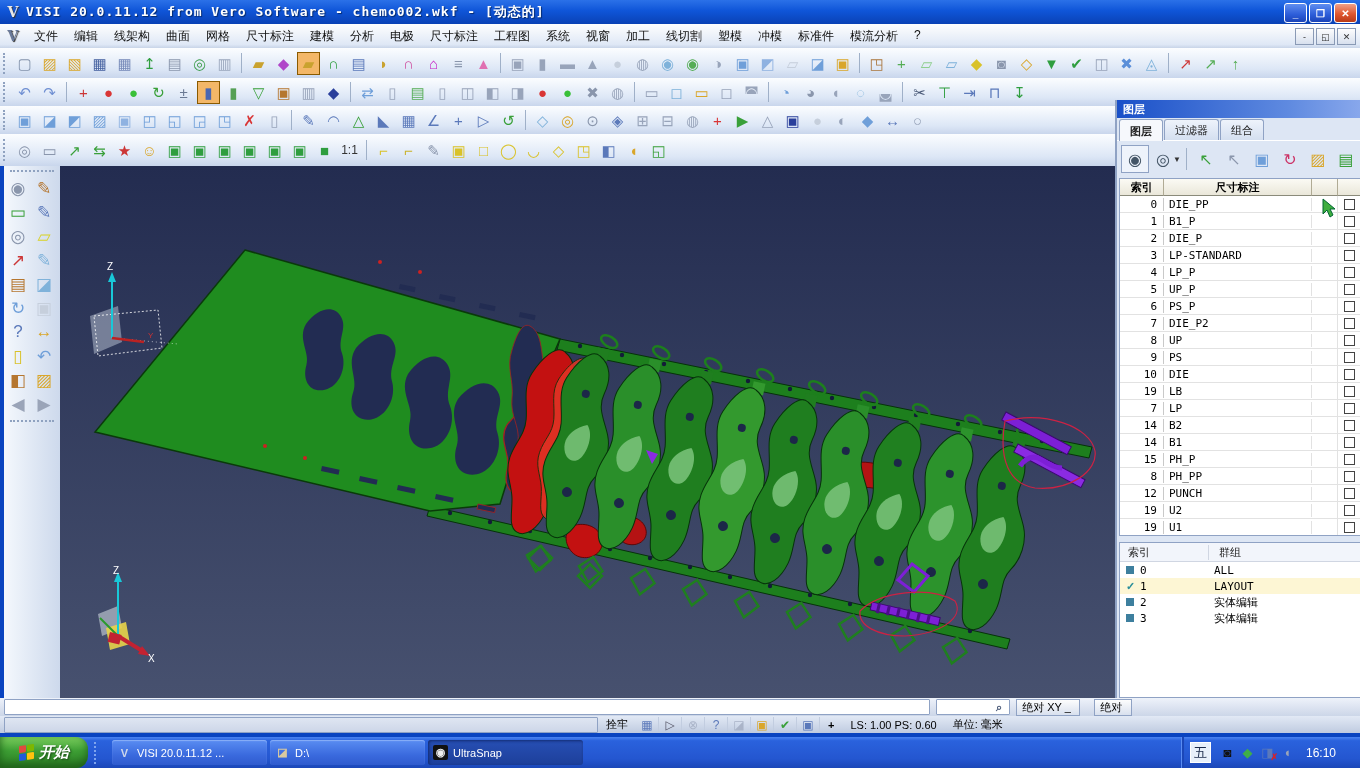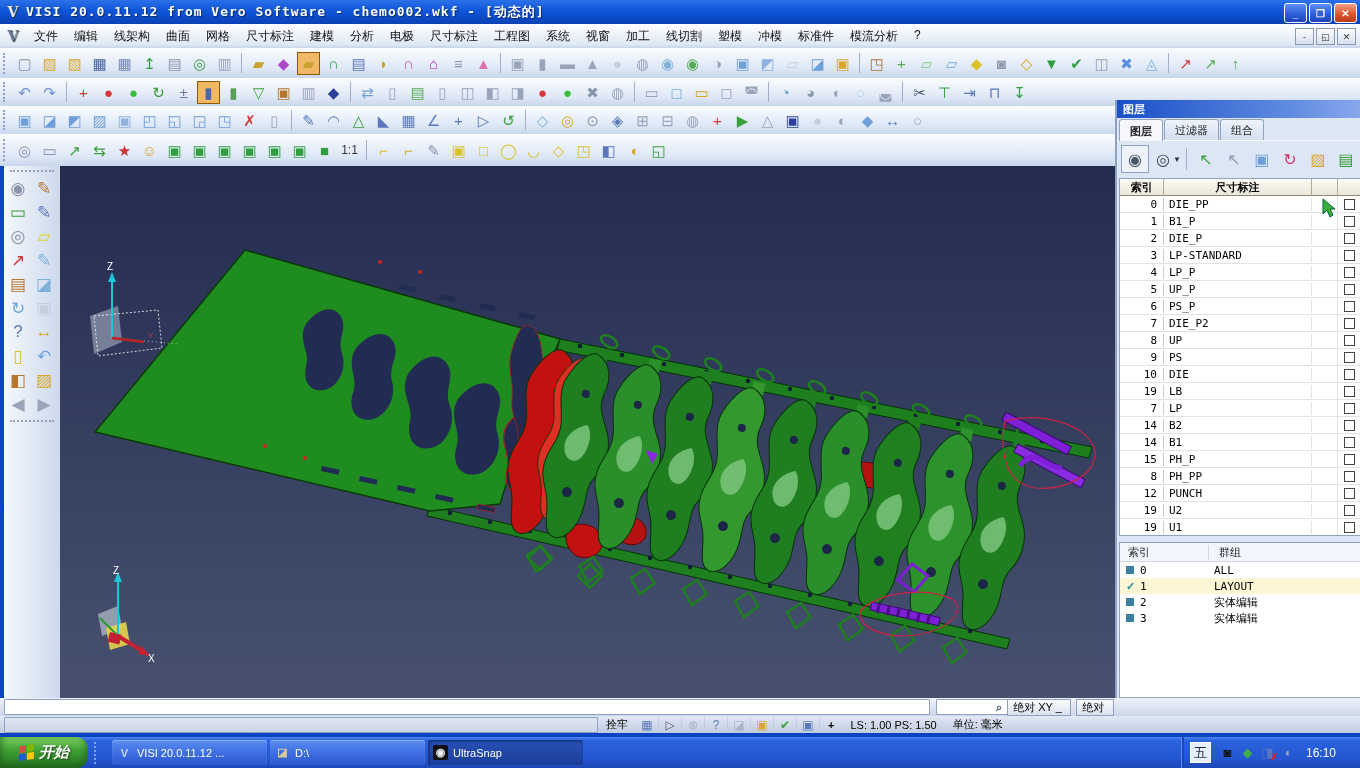--- a/index.html
+++ b/index.html
@@ -82,21 +82,21 @@
   .ck{color:#2a8f9a;font-weight:bold;width:8px;margin:0 6px;font-family:"Liberation Sans",sans-serif;}
   .g-idx{width:60px;} .g-name{padding-left:14px;}
   .cursor-arrow{position:absolute;left:205px;top:98px;z-index:5;}
   
   .statusA{position:absolute;left:0;top:698px;width:1360px;height:18px;
     background:linear-gradient(#eef2fa,#ccd6e8);display:flex;align-items:center;}
   .statusB{position:absolute;left:0;top:716px;width:1360px;height:17px;
     background:linear-gradient(#e2e9f5,#bfcbe0);display:flex;align-items:center;font-size:11px;}
   .sfield{height:14px;background:#fff;border:1px solid #8fa2c4;border-radius:1px;}
   .sbtn{height:15px;border:1px solid #8fa2c4;background:linear-gradient(#fdfdfd,#d8e0ee);
-    display:flex;align-items:center;padding:0 5px;margin-left:5px;font-size:11px;white-space:nowrap;overflow:hidden;}
+    display:flex;align-items:center;padding:0 5px;margin-left:14px;font-size:11px;white-space:nowrap;overflow:hidden;}
   .sticon{width:22px;height:15px;display:flex;align-items:center;justify-content:center;font-size:12px;border-right:1px solid #c2cde0;}
   .slabel{padding:0 8px;white-space:nowrap;}
   .mag{color:#4a5a78;font-weight:bold;font-size:11px;margin-left:-14px;}
   
   .taskbar{position:absolute;left:0;top:737px;width:1360px;height:31px;
     background:linear-gradient(180deg,#4b84f2 0%,#2a62dd 12%,#2456d0 70%,#1b47b8 100%);display:flex;align-items:center;}
   .startbtn{height:31px;width:88px;border-radius:0 12px 12px 0;
     background:linear-gradient(180deg,#7bcf5e 0%,#3d9e34 45%,#2c7d25 100%);
     display:flex;align-items:center;justify-content:center;gap:5px;color:#fff;
     font-style:italic;font-weight:bold;font-size:15px;text-shadow:1px 1px 2px #1a4a14;box-shadow:inset 0 -4px 8px #1e6018;}
@@ -757,21 +757,21 @@
         <span class="sticon" style="color: rgb(91, 121, 186);">▦</span>
         <span class="sticon" style="color: rgb(85, 85, 102);">▷</span>
         <span class="sticon" style="color: rgb(170, 180, 200);">⊗</span>
         <span class="sticon" style="color: rgb(91, 121, 186);">?</span>
         <span class="sticon" style="color: rgb(170, 180, 200);">◪</span>
         <span class="sticon" style="color: rgb(217, 166, 42);">▣</span>
         <span class="sticon" style="color: rgb(57, 160, 57);">✔</span>
         <span class="sticon" style="color: rgb(91, 121, 186);">▣</span>
       </span>
     <span class="slabel" style="font-weight:bold;">+</span>
-    <span class="slabel">LS: 1.00 PS: 1.50</span>
+    <span class="slabel">LS: 1.00 PS: 0.60</span>
     <span class="slabel">单位: 毫米</span>
   </div>
 
   <div class="taskbar">
     <div class="startbtn">
       <span class="flag">
         <i style="background:#e04a3f;"></i>
           <i style="background:#7db700;"></i>
         <i style="background:#1f5bd8;"></i>
           <i style="background:#ffc20e;"></i>

